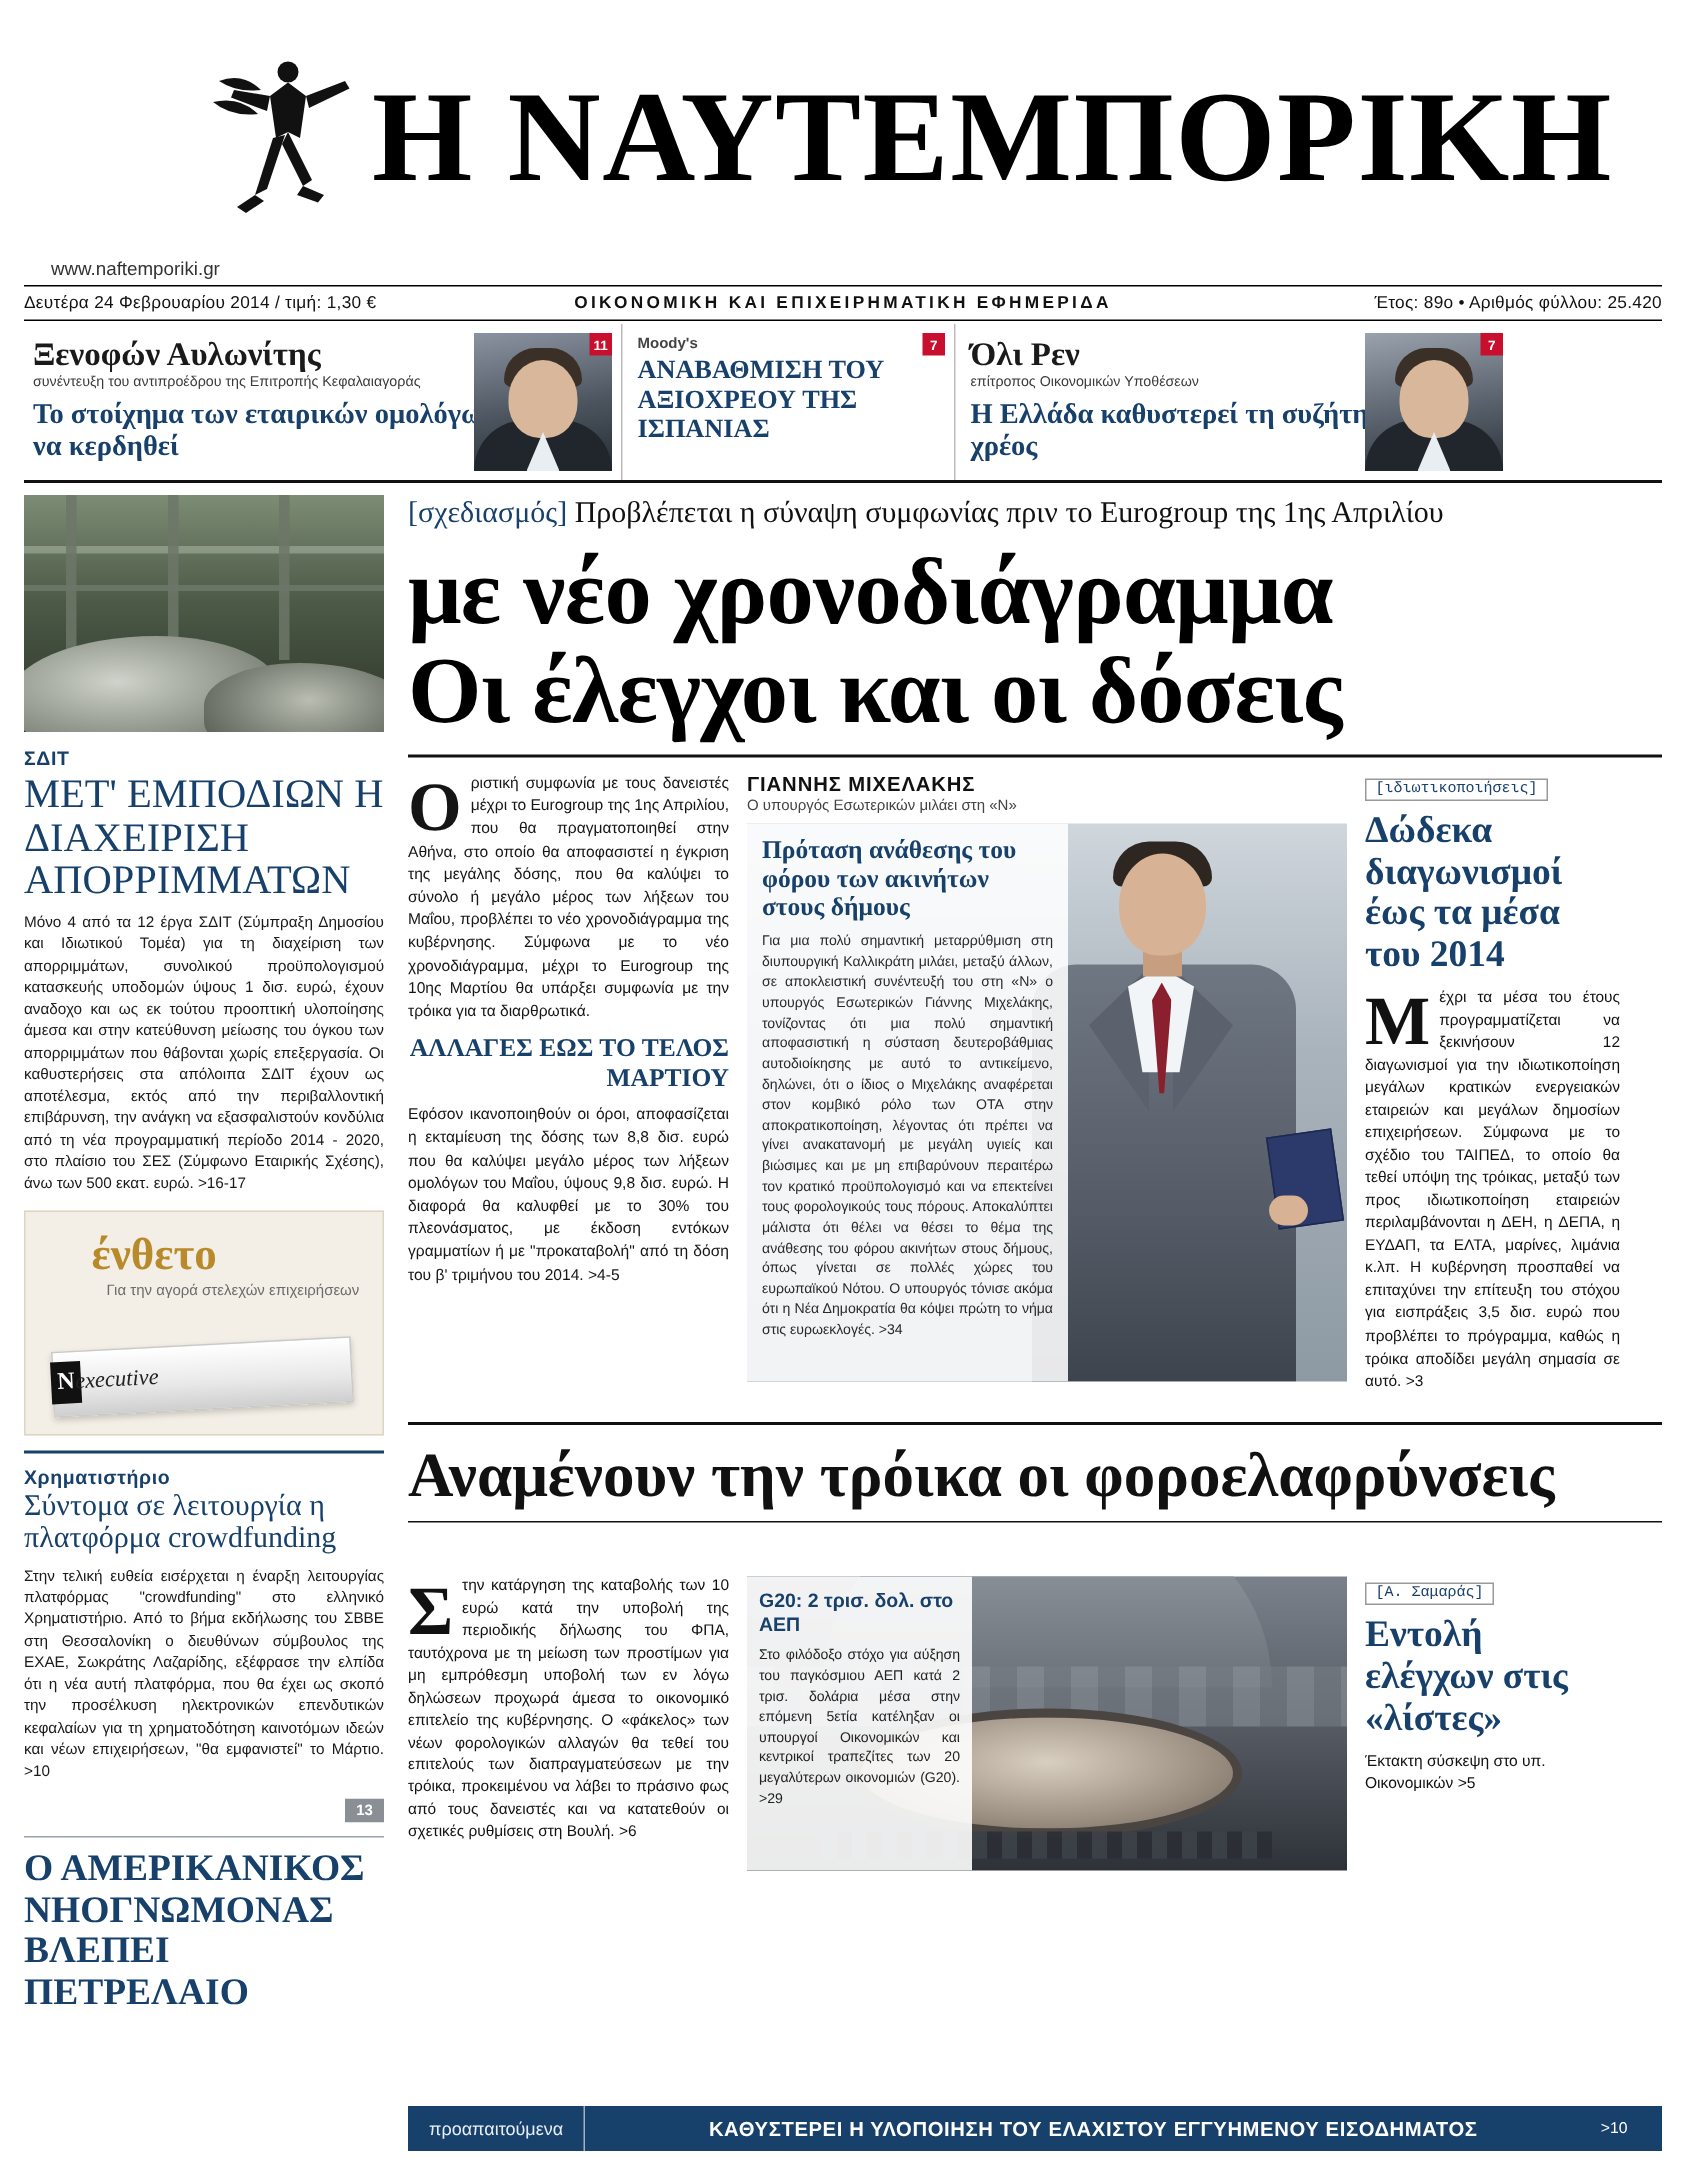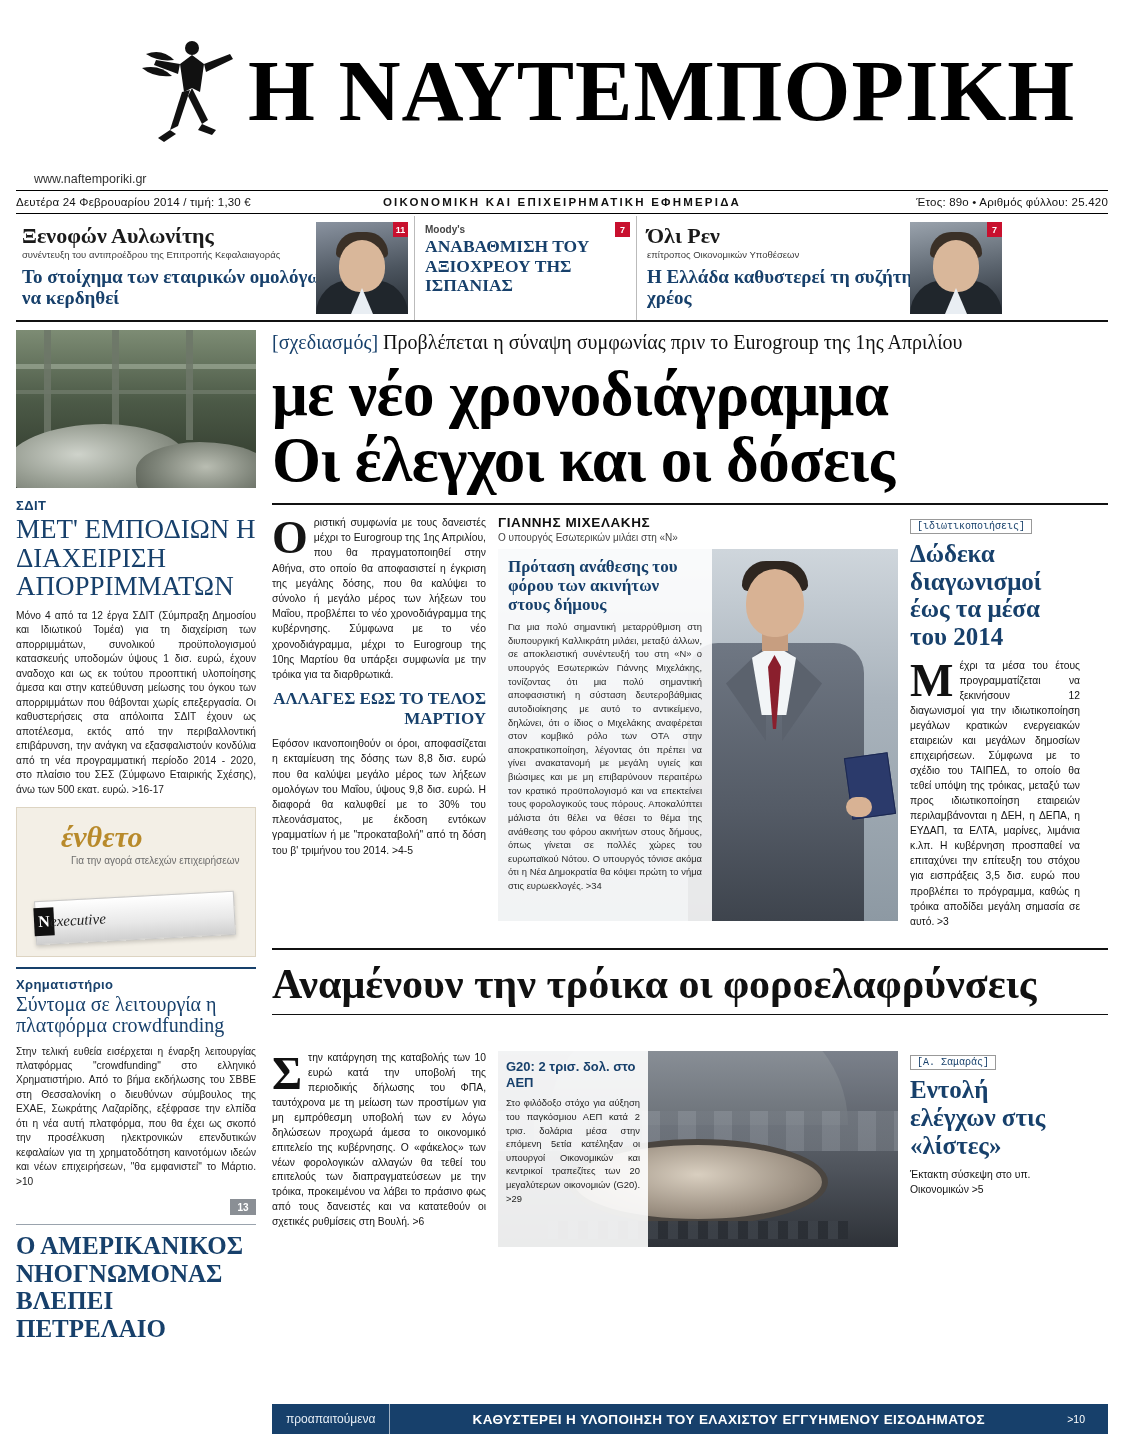--- a/index.html
+++ b/index.html
@@ -111,21 +111,21 @@
   }
   .rule-blue { border:0; border-top:2px solid #17406b; margin:10px 0 8px; }
   .rule-thin { border:0; border-top:1px solid #9aa3ad; margin:9px 0 7px; }
 
   .insert-box {
     margin-top:10px; width:240px; height:150px; position:relative;
     background:#f3efe6; border:1px solid #ddd4c2; overflow:hidden;
   }
   .insert-box .etheto {
     position:absolute; left:44px; top:12px; font-family:"Liberation Serif",serif;
-    font-size:30px; font-weight:bold; color:#b88a2b; font-style:italic;
+    font-size:30px; font-weight:bold; color:#b88a2b; 
   }
   .insert-box .etheto-sub {
     position:absolute; left:54px; top:46px; font-family:"Liberation Sans",sans-serif;
     font-size:10px; color:#6c6c6c; line-height:1.3;
   }
   .insert-box .mag {
     position:absolute; left:18px; top:88px; width:200px; height:44px;
     background:linear-gradient(180deg,#ffffff 0%, #e8e8e8 60%, #cfcfcf 100%);
     border:1px solid #c9c9c9; transform:rotate(-3deg);
     box-shadow:0 2px 4px rgba(0,0,0,.18);

